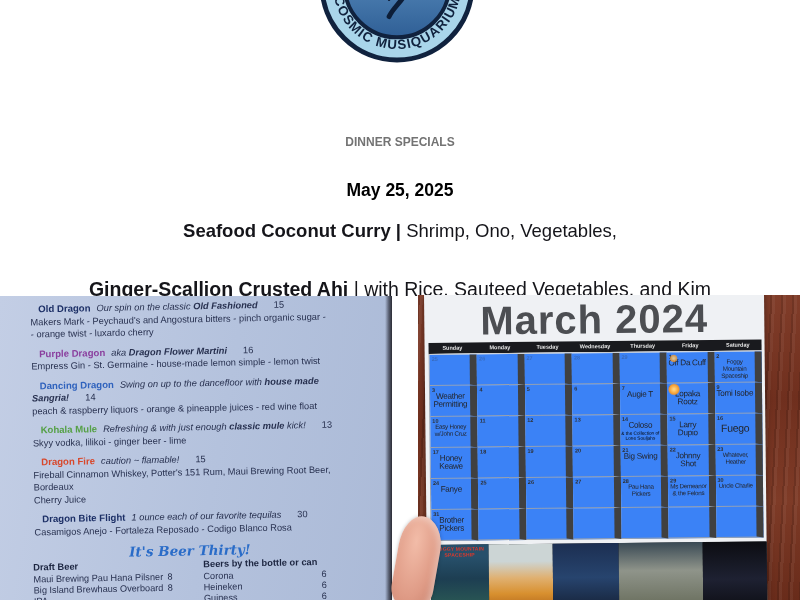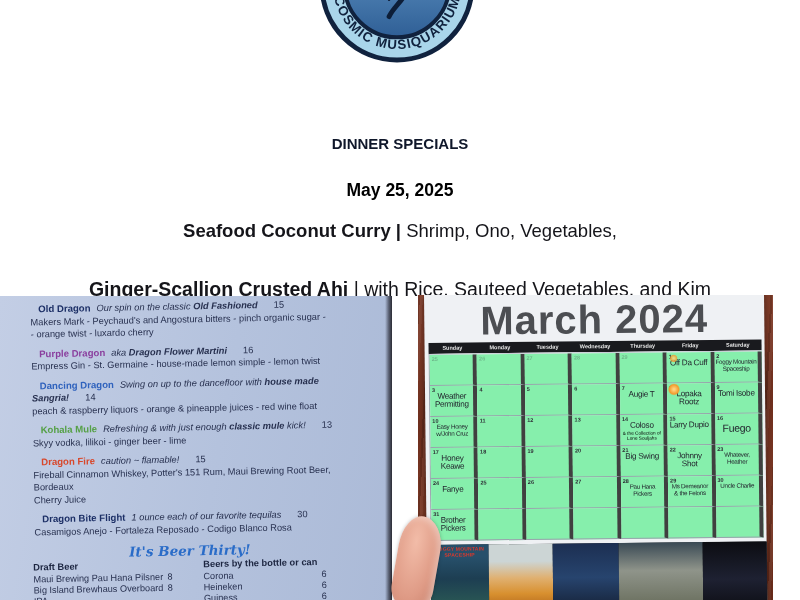--- a/index.html
+++ b/index.html
@@ -4,21 +4,21 @@
 <style>
   html,body{margin:0;padding:0;background:#fff;}
   .page{position:relative;width:800px;height:600px;background:#ffffff;overflow:hidden;
         font-family:"Liberation Sans",sans-serif;}
 
   
   .logo{position:absolute;left:318px;top:-94px;width:158px;height:158px;z-index:1;}
 
   
   .sp{position:absolute;left:0;right:0;text-align:center;color:#15151a;}
-  .sp-title{top:135px;color:#0f172a;font-size:15px;font-weight:bold;}
+  .sp-title{top:135px;color:#737373;font-size:12px;font-weight:bold;}
   .sp-date{top:180px;color:#000000;font-size:17.5px;font-weight:bold;}
   .sp-i1a{top:220px;font-size:18.5px;}
   .sp-i1b{top:244px;font-size:18.5px;white-space:pre;}
   .sp-i2{top:278px;font-size:19.5px;z-index:0;text-align:center;}
   .b{font-weight:bold;}
 
   
   .menu-photo{position:absolute;left:0;top:296px;width:392px;height:304px;z-index:2;overflow:hidden;
               background:linear-gradient(100deg,#c3cee5,#b4c2dd 55%,#abbad7);}
   .menu-inner{position:absolute;left:0;top:0;width:378px;transform:rotate(-1.1deg);
@@ -36,33 +36,33 @@
                 font-family:"DejaVu Serif",serif;font-style:italic;font-weight:bold;font-size:13.5px;}
   .beer-cols{display:flex;margin-left:28px;}
   .col-draft{width:150px;margin-right:20px;}
   .col-bottle{width:134px;}
   .bc-h{font-weight:bold;font-size:9.3px;line-height:11.5px;color:#1c2540;}
   .b-row{display:flex;font-size:9.2px;line-height:11px;color:#27304f;}
   .b-name{flex:1;}
   .b-price{width:16px;}
 
   
-  .cal-photo{position:absolute;left:418px;top:295px;width:355px;height:305px;z-index:2;overflow:hidden;
+  .cal-photo{position:absolute;left:418px;top:295px;width:382px;height:305px;z-index:2;overflow:hidden;
              background:linear-gradient(175deg,#86412d,#6f2f1e 40%,#7e3b27 70%,#682b1a);}
   .cal-photo .woodgrain{position:absolute;inset:0;
              background:repeating-linear-gradient(93deg,rgba(0,0,0,.12) 0 2px,rgba(255,255,255,.05) 2px 5px,rgba(0,0,0,0) 5px 11px);}
   .cal-paper{position:absolute;left:6px;top:0;width:340px;height:312px;background:#eff1f4;
              transform:rotate(-0.6deg);transform-origin:top left;box-shadow:0 0 7px rgba(0,0,0,.45);}
   .cal-title{height:46px;line-height:52px;text-align:center;font-size:40px;font-weight:bold;
              color:#4c4e52;letter-spacing:1px;}
   .cal-dayrow{display:flex;height:11px;background:#191a1e;margin:2px 3px 0 4px;}
   .day{flex:1;color:#e9e9e9;font-size:5.5px;font-weight:bold;text-align:center;line-height:11px;}
   .cal-grid{margin:0 3px 0 4px;display:grid;grid-template-columns:repeat(7,1fr);
             grid-auto-rows:31px;border-left:1px solid #9aa2ad;border-top:1px solid #c6ccd4;background:#f3f5f7;}
-  .cell{position:relative;border-right:4px solid #404040;border-bottom:1px solid #9aa2ad;background:#86efac;}
+  .cell{position:relative;border-right:7px solid #404040;border-bottom:1px solid #9aa2ad;background:#3b82f6;}
   .cell .d{position:absolute;top:1px;left:2px;font-size:5.5px;font-weight:600;color:#2e3136;}
   .cell .d.faint{opacity:.28;}
   .cell .e{position:absolute;left:1px;right:1px;top:7px;text-align:center;font-size:8.2px;
            line-height:8.4px;color:#23262e;letter-spacing:-0.3px;}
   .cell .e.s{font-size:6.3px;line-height:6.8px;}
   .cell .e.l{font-size:10.5px;line-height:11px;top:9px;}
   .e2{display:block;font-size:4.7px;line-height:5.2px;letter-spacing:0;}
   .glare{position:absolute;border-radius:50%;
          background:radial-gradient(circle,#ffd27d 10%,#f49b2e 55%,rgba(244,155,46,0) 75%);}
   .glare.g8{left:243px;top:91px;width:12px;height:12px;}

